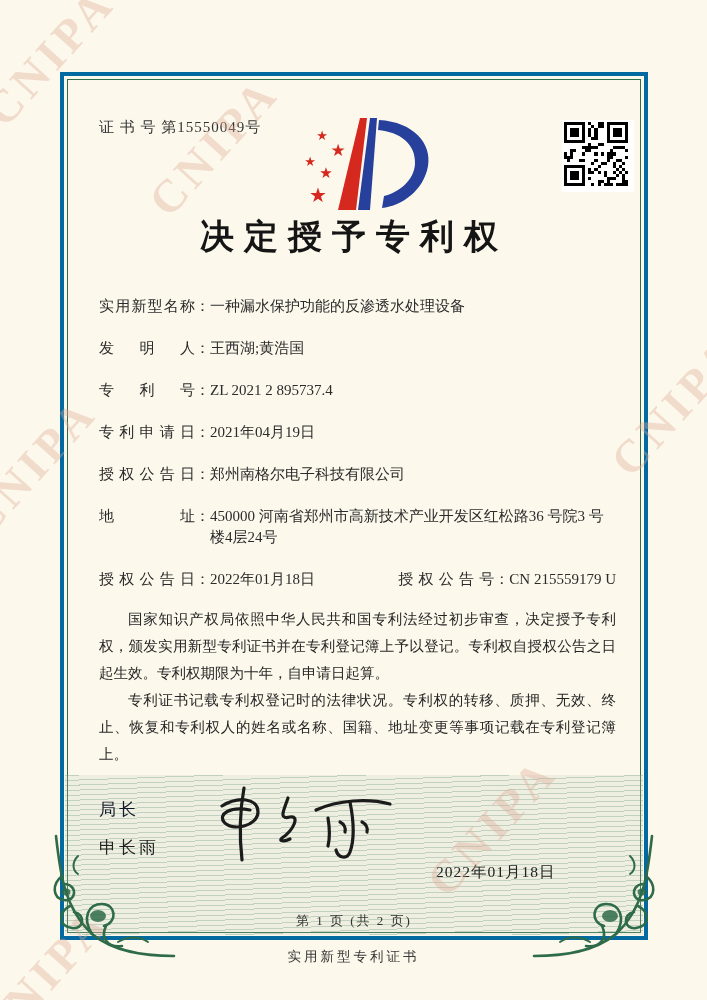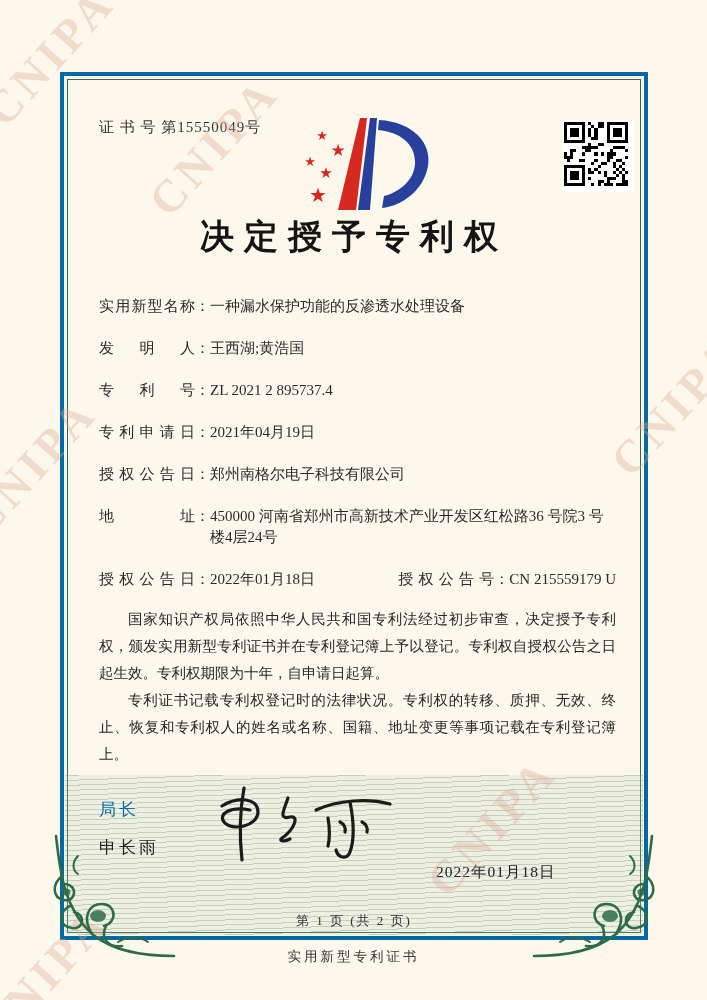--- a/index.html
+++ b/index.html
@@ -49,21 +49,21 @@
   .paras p{margin:0;text-indent:2em;}
   
   .band{
     position:absolute;left:1px;right:1px;bottom:1px;height:160px;
     background-color:rgba(186,205,186,0.22);
     background-image:repeating-linear-gradient(
       178deg,
       rgba(90,140,110,0.30) 0px, rgba(90,140,110,0.30) 1px,
       rgba(255,255,255,0) 1px, rgba(255,255,255,0) 5px);
   }
-  .signer-title{position:absolute;left:35px;top:722px;font-size:17px;letter-spacing:3px;color:#0369a1;}
+  .signer-title{position:absolute;left:35px;top:722px;font-size:17px;letter-spacing:3px;color:#0f172a;}
   .signer-name{position:absolute;left:35px;top:760px;font-size:17px;letter-spacing:3px;color:#222;}
   .signature{position:absolute;left:128px;top:700px;width:210px;height:100px;}
   .issuedate{position:absolute;left:372px;top:786px;font-size:15.5px;letter-spacing:1px;color:#222;}
   .pageinfo{position:absolute;left:0;right:0;top:836px;text-align:center;font-size:13px;color:#333;letter-spacing:2px;}
   
   .flourish{position:absolute;z-index:4;width:128px;height:128px;pointer-events:none;}
   .flourish.left{left:48px;top:832px;}
   .flourish.right{left:532px;top:832px;transform:scaleX(-1);}
   
   .footnote{

